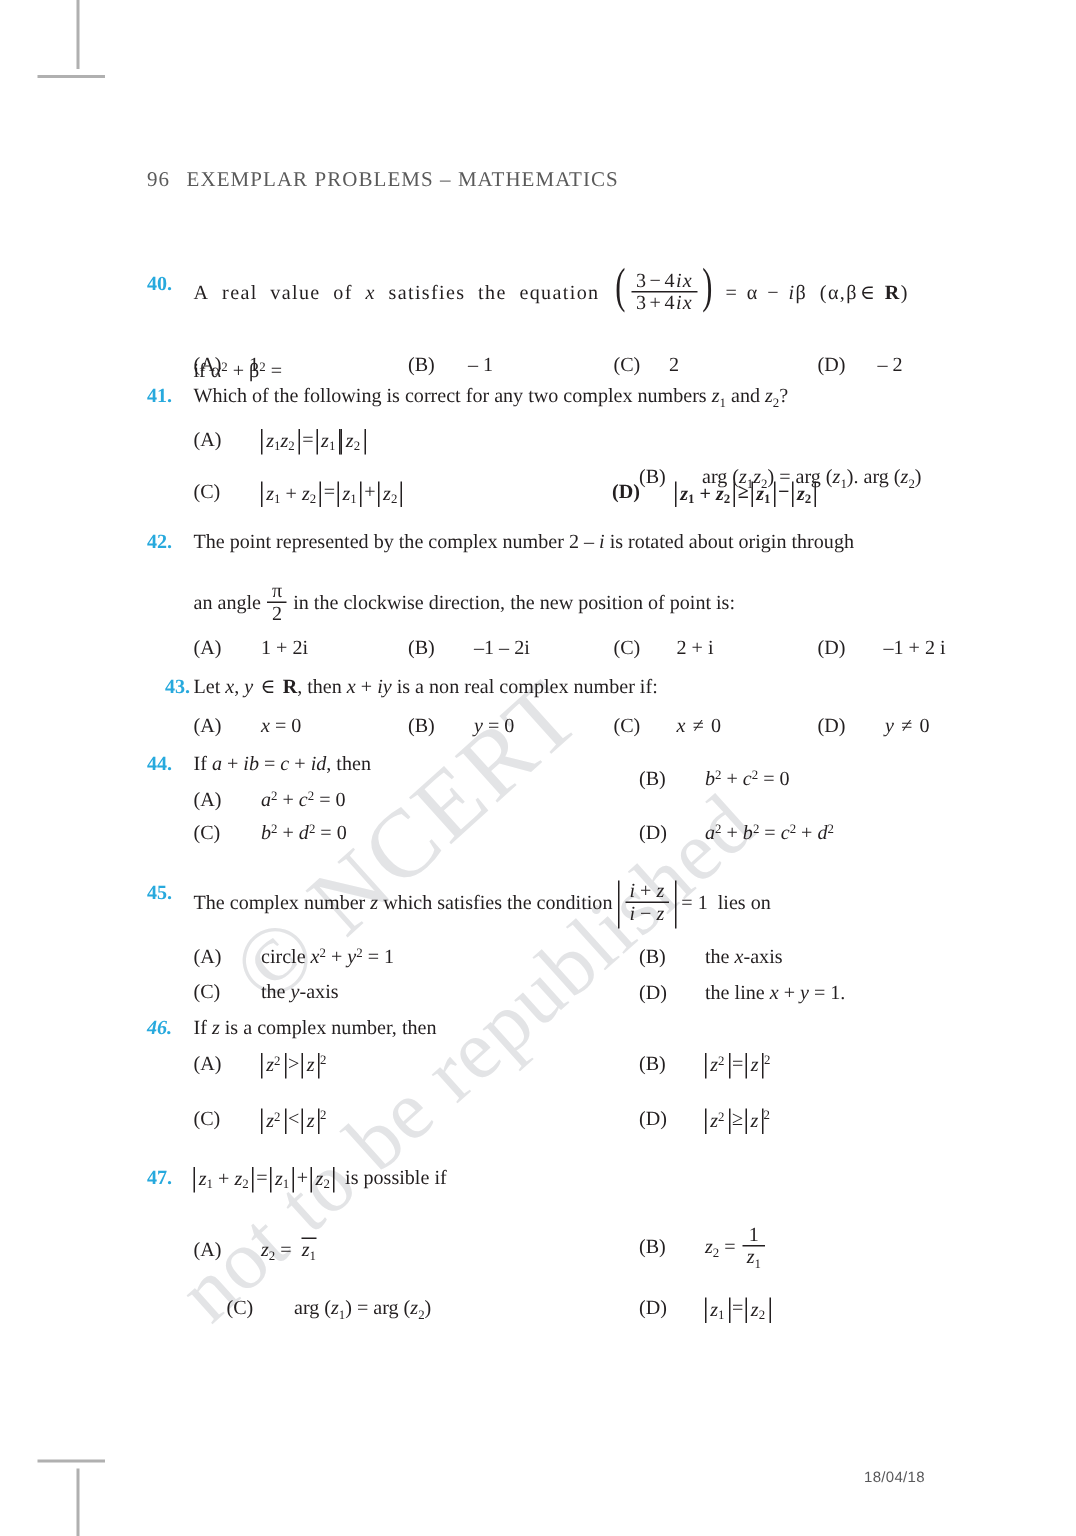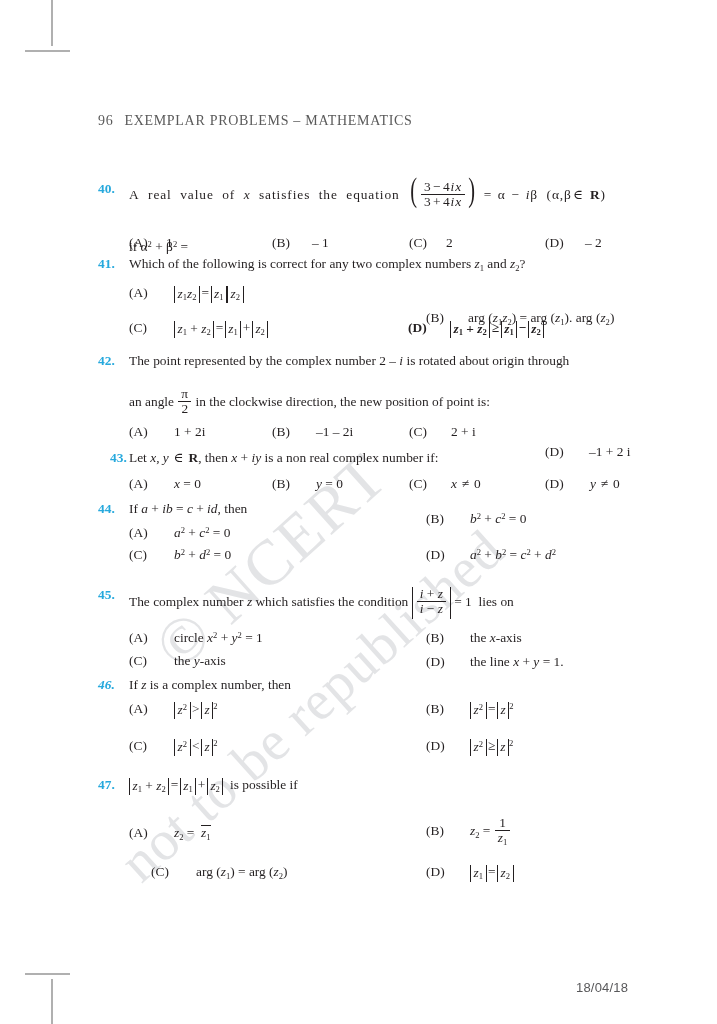--- a/index.html
+++ b/index.html
@@ -61,21 +61,21 @@
     left: 98px; top: 113px;
     font-size: 14px;
     letter-spacing: 0.7px;
     color: #5a5a5a;
     font-family: "Liberation Serif", "DejaVu Serif", serif;
   }
   .running-head .pageno { margin-right: 11px; }
   .footer-date {
     position: absolute;
     left: 576px; top: 980px;
-    font-size: 13px;
+    font-size: 10px;
     color: #58585a;
     font-family: "Liberation Sans", sans-serif;
     letter-spacing: 0.2px;
   }
 
   
   .content {
     position: absolute;
     left: 0; top: 0;
     width: 717px;
@@ -246,21 +246,21 @@
       </div>
       <div class="opt" style="left:129px; top:424px;">
         <span class="lbl" style="width:45px;">(A)</span><span>1 + 2i</span>
       </div>
       <div class="opt" style="left:272px; top:424px;">
         <span class="lbl" style="width:44px;">(B)</span><span>–1 – 2i</span>
       </div>
       <div class="opt" style="left:409px; top:424px;">
         <span class="lbl" style="width:42px;">(C)</span><span>2 + i</span>
       </div>
-      <div class="opt" style="left:545px; top:444px;">
+      <div class="opt" style="left:545px; top:424px;">
         <span class="lbl" style="width:44px;">(D)</span><span>–1 + 2 i</span>
       </div>
     </div>
 
     <div>
       <div class="qnum" style="top:450px;margin-left:12px;">43.</div>
       <div class="qtext" style="top:450px;">
         Let <i>x</i>, <i>y</i> <span class="op">∈</span> <span class="bf">R</span>, then <i>x</i> + <i>iy</i> is a non real complex number if:
       </div>
       <div class="opt" style="left:129px; top:476px;">

